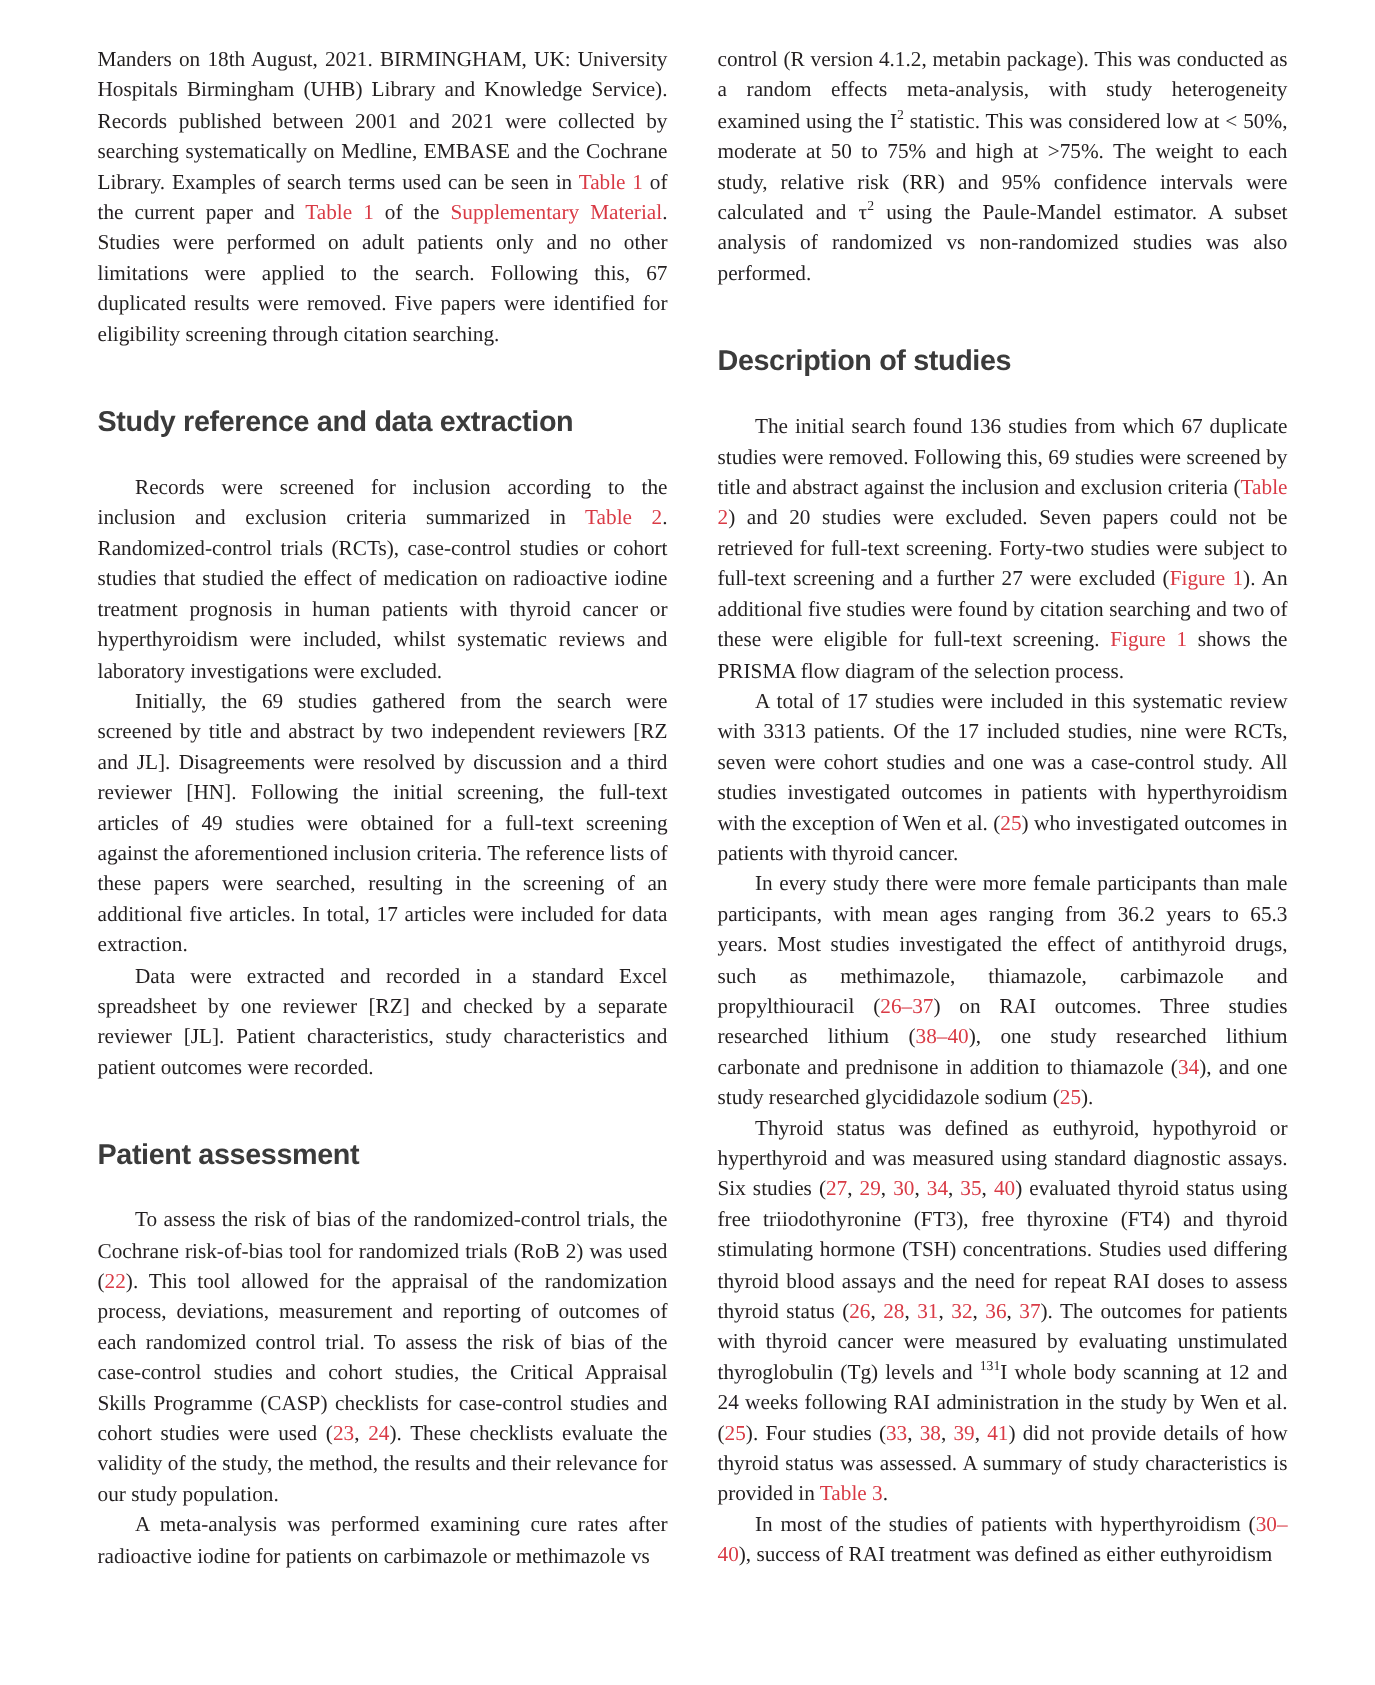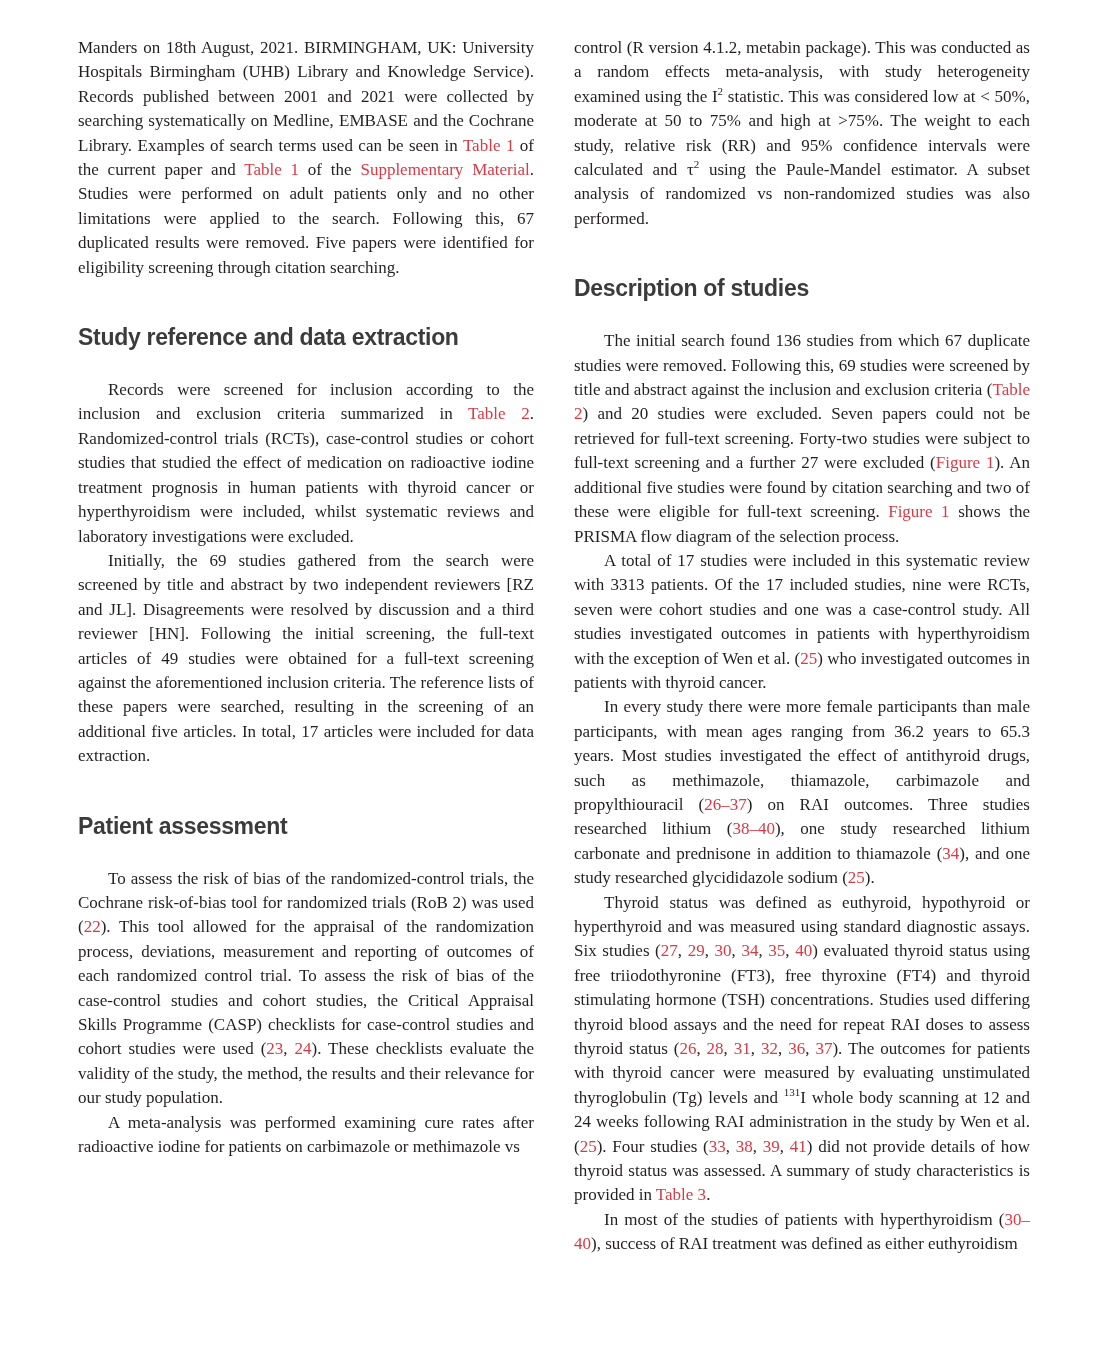--- a/index.html
+++ b/index.html
@@ -43,20 +43,21 @@
 </style>
 </head>
 <body>
 
 <div class="page">
   <div class="col">
       <p class="body">Manders on 18th August, 2021. BIRMINGHAM, UK: University Hospitals Birmingham (UHB) Library and Knowledge Service). Records published between 2001 and 2021 were collected by searching systematically on Medline, EMBASE and the Cochrane Library. Examples of search terms used can be seen in <span class="link">Table 1</span> of the current paper and <span class="link">Table 1</span> of the <span class="link">Supplementary Material</span>. Studies were performed on adult patients only and no other limitations were applied to the search. Following this, 67 duplicated results were removed. Five papers were identified for eligibility screening through citation searching.</p>
       <h2 class="h2">Study reference and data extraction</h2>
       <p class="body indent">Records were screened for inclusion according to the inclusion and exclusion criteria summarized in <span class="link">Table 2</span>. Randomized-control trials (RCTs), case-control studies or cohort studies that studied the effect of medication on radioactive iodine treatment prognosis in human patients with thyroid cancer or hyperthyroidism were included, whilst systematic reviews and laboratory investigations were excluded.</p>
       <p class="body indent">Initially, the 69 studies gathered from the search were screened by title and abstract by two independent reviewers [RZ and JL]. Disagreements were resolved by discussion and a third reviewer [HN]. Following the initial screening, the full-text articles of 49 studies were obtained for a full-text screening against the aforementioned inclusion criteria. The reference lists of these papers were searched, resulting in the screening of an additional five articles. In total, 17 articles were included for data extraction.</p>
+      <p class="body indent">Data were extracted and recorded in a standard Excel spreadsheet by one reviewer [RZ] and checked by a separate reviewer [JL]. Patient characteristics, study characteristics and patient outcomes were recorded.</p>
       <h2 class="h2">Patient assessment</h2>
       <p class="body indent">To assess the risk of bias of the randomized-control trials, the Cochrane risk-of-bias tool for randomized trials (RoB 2) was used (<span class="link">22</span>). This tool allowed for the appraisal of the randomization process, deviations, measurement and reporting of outcomes of each randomized control trial. To assess the risk of bias of the case-control studies and cohort studies, the Critical Appraisal Skills Programme (CASP) checklists for case-control studies and cohort studies were used (<span class="link">23</span>, <span class="link">24</span>). These checklists evaluate the validity of the study, the method, the results and their relevance for our study population.</p>
       <p class="body indent">A meta-analysis was performed examining cure rates after radioactive iodine for patients on carbimazole or methimazole vs</p>
     </div>
   <div class="col">
       <p class="body">control (R version 4.1.2, metabin package). This was conducted as a random effects meta-analysis, with study heterogeneity examined using the I<sup class="sup">2</sup> statistic. This was considered low at &lt; 50%, moderate at 50 to 75% and high at &gt;75%. The weight to each study, relative risk (RR) and 95% confidence intervals were calculated and τ<sup class="sup">2</sup> using the Paule-Mandel estimator. A subset analysis of randomized vs non-randomized studies was also performed.</p>
       <h2 class="h2">Description of studies</h2>
       <p class="body indent">The initial search found 136 studies from which 67 duplicate studies were removed. Following this, 69 studies were screened by title and abstract against the inclusion and exclusion criteria (<span class="link">Table 2</span>) and 20 studies were excluded. Seven papers could not be retrieved for full-text screening. Forty-two studies were subject to full-text screening and a further 27 were excluded (<span class="link">Figure 1</span>). An additional five studies were found by citation searching and two of these were eligible for full-text screening. <span class="link">Figure 1</span> shows the PRISMA flow diagram of the selection process.</p>
       <p class="body indent">A total of 17 studies were included in this systematic review with 3313 patients. Of the 17 included studies, nine were RCTs, seven were cohort studies and one was a case-control study. All studies investigated outcomes in patients with hyperthyroidism with the exception of Wen et al. (<span class="link">25</span>) who investigated outcomes in patients with thyroid cancer.</p>
       <p class="body indent">In every study there were more female participants than male participants, with mean ages ranging from 36.2 years to 65.3 years. Most studies investigated the effect of antithyroid drugs, such as methimazole, thiamazole, carbimazole and propylthiouracil (<span class="link">26–37</span>) on RAI outcomes. Three studies researched lithium (<span class="link">38–40</span>), one study researched lithium carbonate and prednisone in addition to thiamazole (<span class="link">34</span>), and one study researched glycididazole sodium (<span class="link">25</span>).</p>

